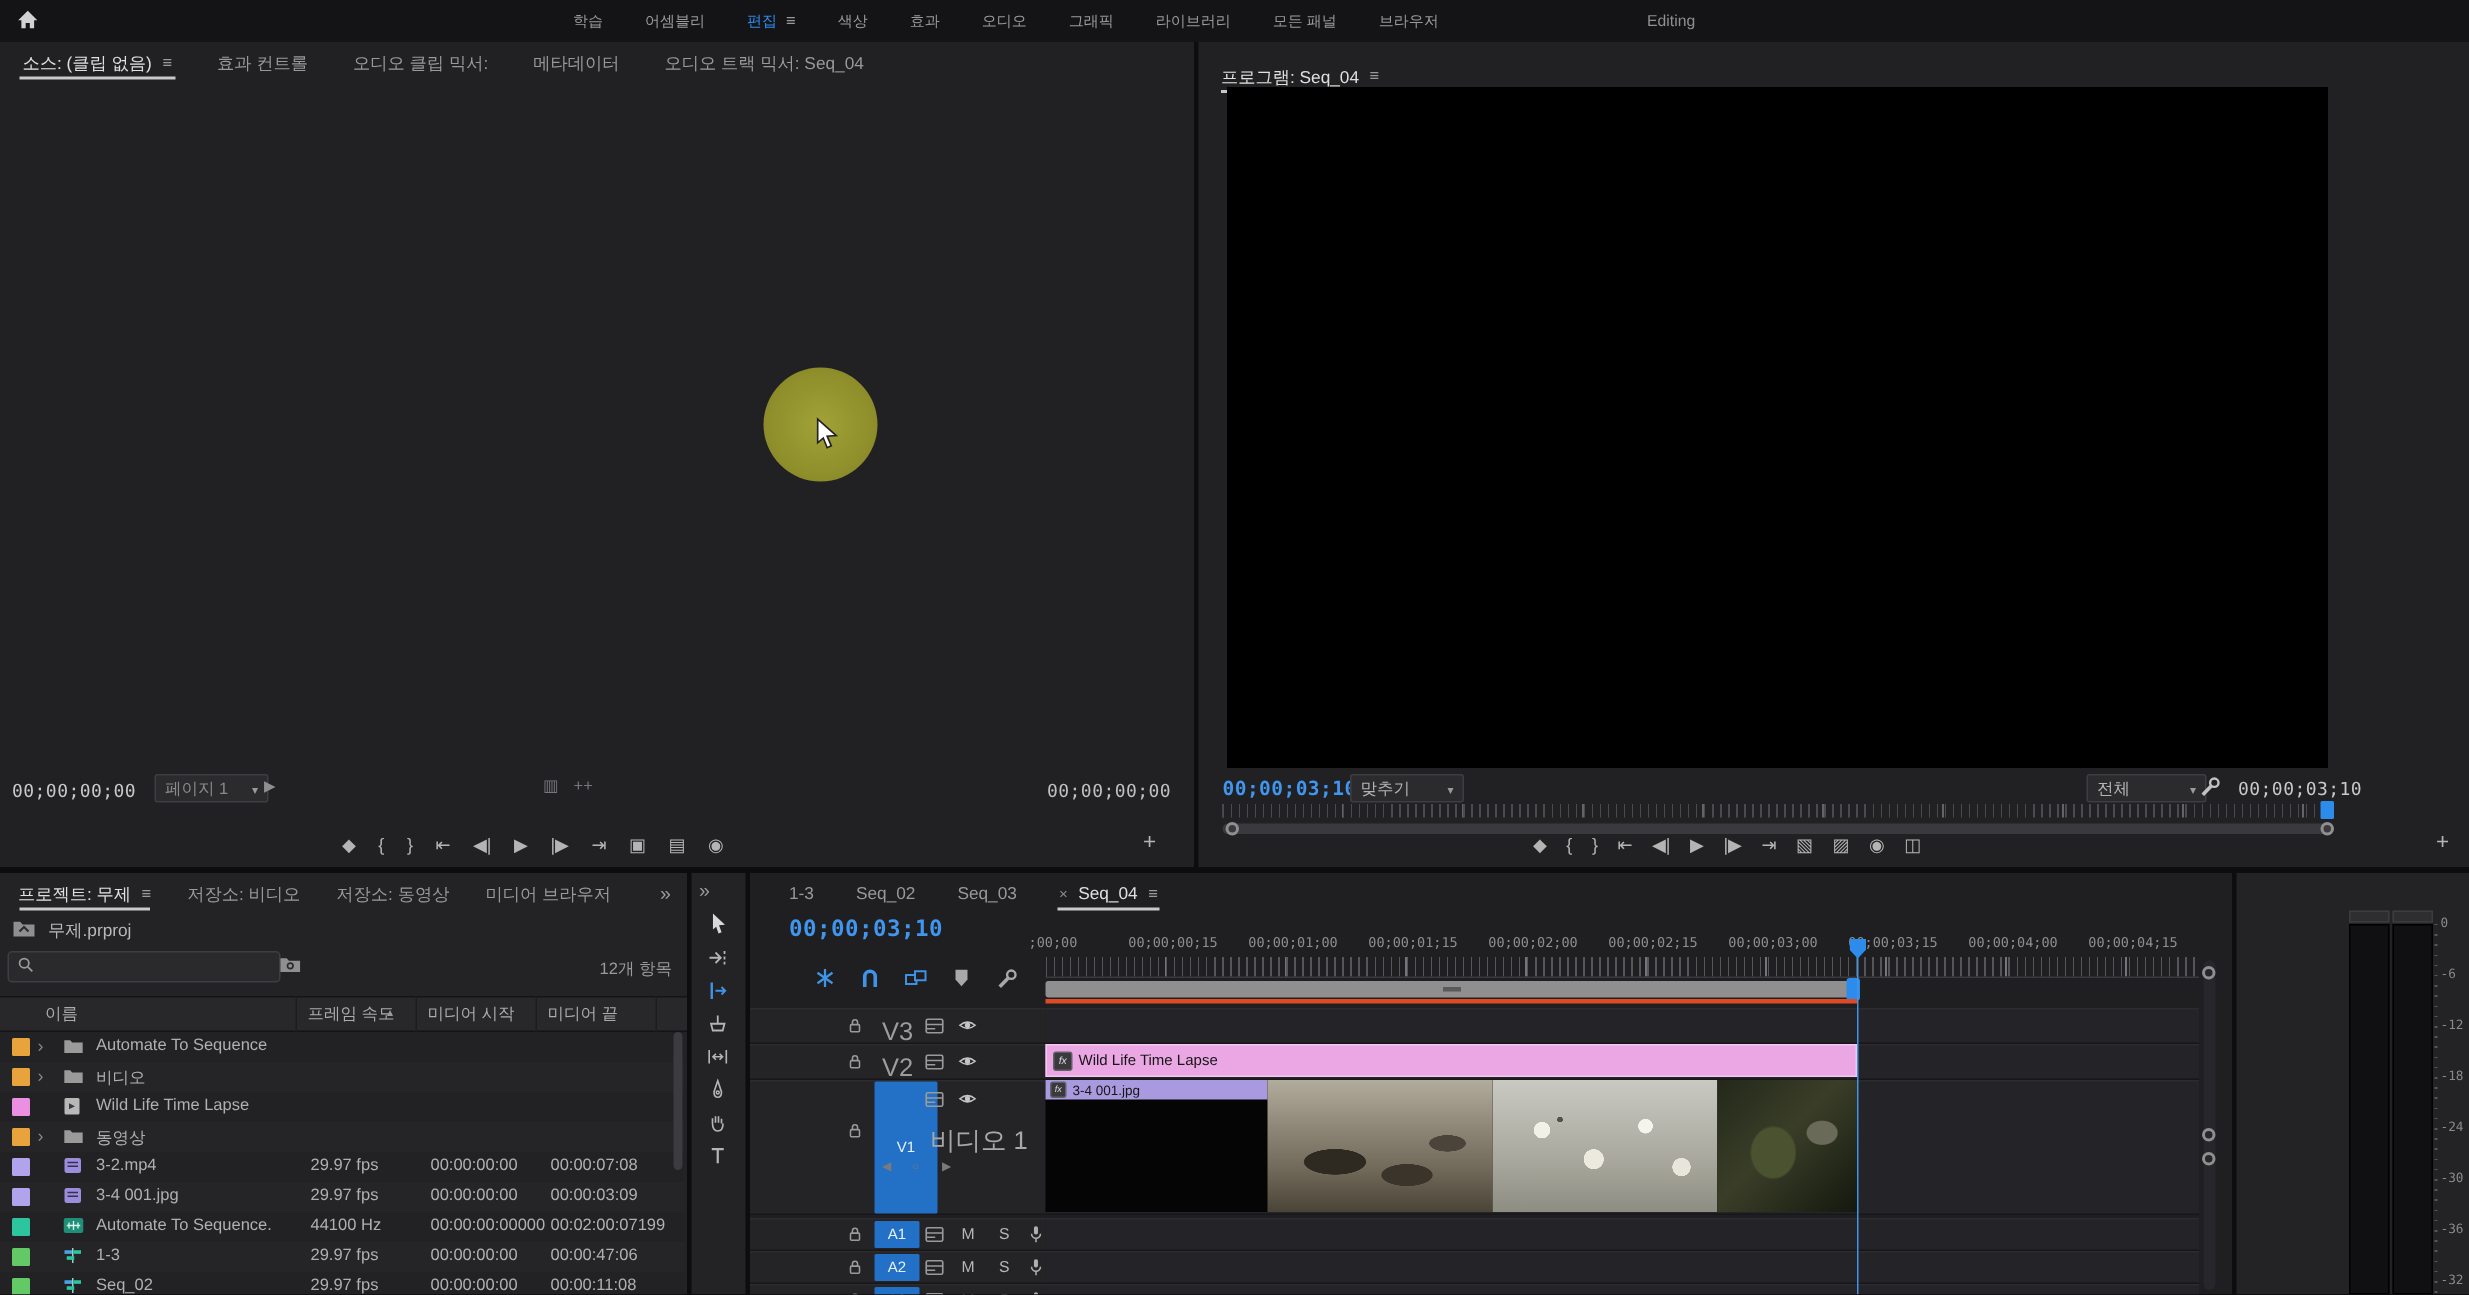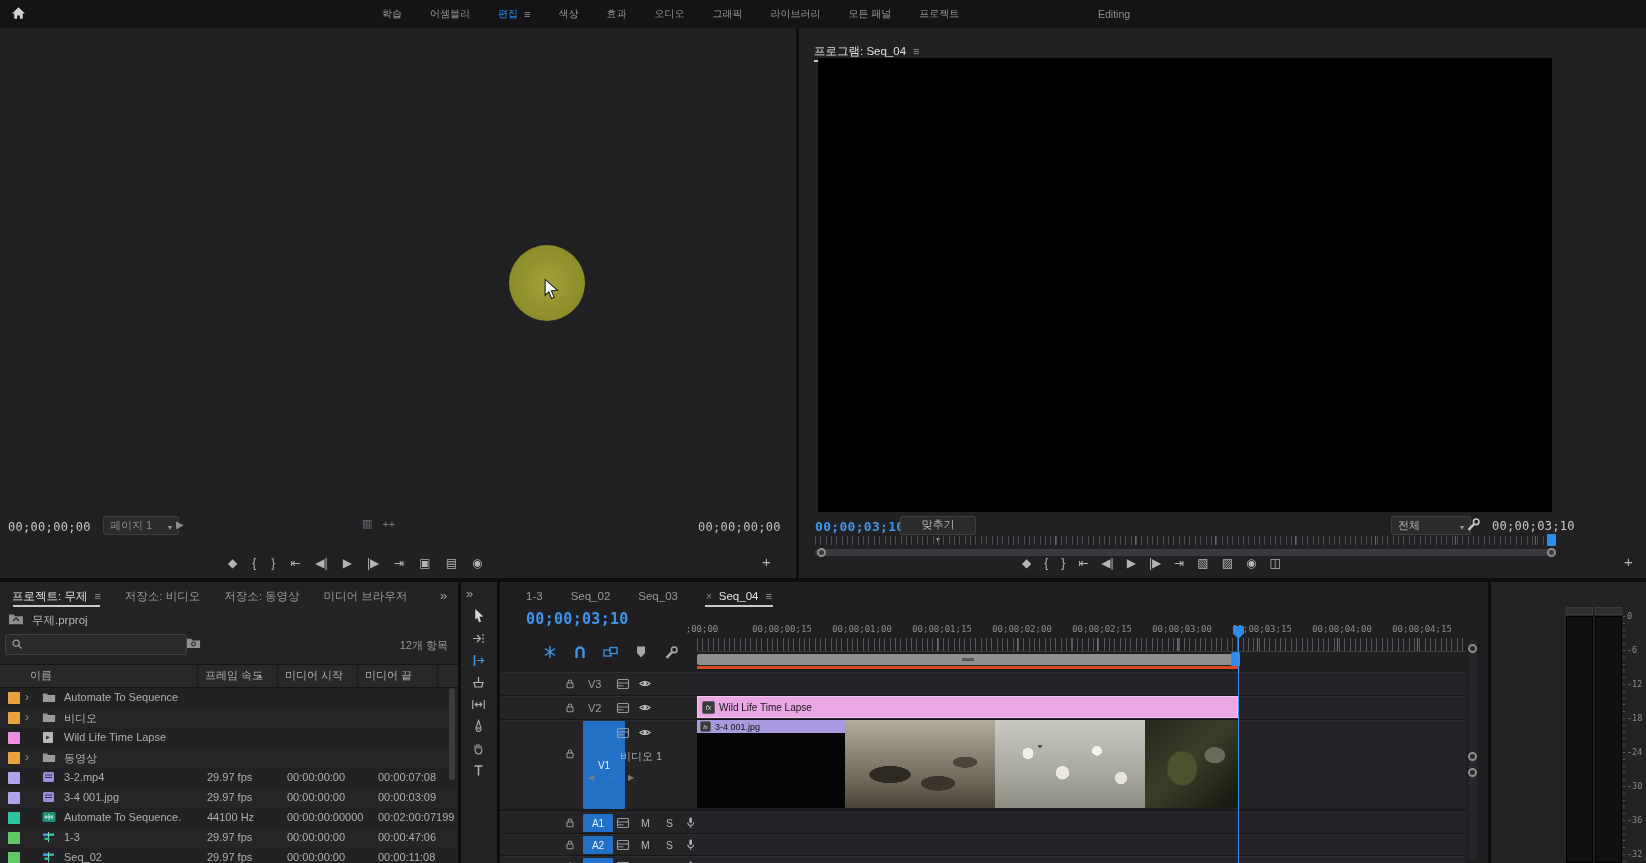--- a/index.html
+++ b/index.html
@@ -28,32 +28,32 @@
   
   .prow{position:absolute;left:0;width:456px;height:20px;}
   .prow.odd{background:#252528;}
   .prow.even{background:#222225;}
   .prow .cell{position:absolute;top:3px;font-size:11px;color:#b0b0b0;white-space:nowrap;}
   .swatch{position:absolute;left:8px;top:4px;width:12px;height:12px;border-radius:1px;}
   .picon{position:absolute;left:42px;top:3px;}
   .pname{left:64px;color:#c4c4c4;}
   .pfps{left:207px;}
   .pstart{left:287px;}
-  .pend{left:378px;}
+  .pend{left:367px;}
   .colline{position:absolute;width:1px;background:#1c1c1f;}
   
   .tool{position:absolute;left:464px;width:28px;height:20px;display:flex;align-items:center;justify-content:center;}
   .tool svg *{stroke:#b4b4b4;}
   .tool svg .fillpart{fill:#d8d8d8;stroke:none;}
   .tool.active svg *{stroke:#3f94e8;}
   
   .rlabel{position:absolute;top:624px;transform:translateX(-50%);font-size:9px;color:#8e8e8e;white-space:nowrap;font-family:"DejaVu Sans Mono",monospace;}
   .lane{position:absolute;left:697px;width:769px;background:#242428;border-top:1px solid #2c2c30;border-bottom:1px solid #17171a;}
   .thead{position:absolute;left:500px;width:197px;background:#242427;border-top:1px solid #2c2c30;border-bottom:1px solid #17171a;}
-  .tname{position:absolute;font-size:11px;color:#9c9c9c;}
+  .tname{position:absolute;font-size:17px;color:#9c9c9c;}
   .bluebox{position:absolute;background:#2271c7;color:#e8f1fb;font-size:10px;display:flex;align-items:center;justify-content:center;border-radius:1px;}
   .msbtn{position:absolute;font-size:10.5px;color:#b8b8b8;top:4px;}
   .fxbadge{display:inline-flex;align-items:center;justify-content:center;width:11px;height:11px;background:#3a3a3e;border:1px solid #606066;border-radius:2px;color:#d8d8d8;font-size:7px;font-style:italic;}
   .mlabel{position:absolute;left:1627px;font-size:8.5px;color:#8a8a8a;font-family:"DejaVu Sans Mono",monospace;}
   .ring{position:absolute;width:9px;height:9px;border:2px solid #8f8f8f;border-radius:50%;box-sizing:border-box;}
   .ticks{background:repeating-linear-gradient(90deg,#55555a 0 1px,transparent 1px 5.35px),repeating-linear-gradient(90deg,#74747a 0 1px,transparent 1px 80px);}
   .kf{position:absolute;font-size:8px;color:#7a7a7a;}
 </style>
 </head>
 <body>
@@ -98,27 +98,50 @@
       </span>
       <span class="ws">
         <span>라이브러리</span>
 
       </span>
       <span class="ws">
         <span>모든 패널</span>
 
       </span>
       <span class="ws">
-        <span>프로젝트</span>
+        <span>브라우저</span>
 
       </span>
     </div>
   <span class="abs" style="left:1098px;top:8px;font-size:10.5px;color:#8f8f8f;">Editing</span>
 
   <div class="panel" style="left:0;top:28px;width:796px;height:550px;background:#212124;"></div>
+  <div class="tabbar" style="left:0;top:28px;">
+
+  <span class="tab active">
+        <span>소스: (클립 없음)</span>
+        <span class="menu-glyph"></span>
+      </span>
+      <span class="tab">
+        <span>효과 컨트롤</span>
+
+      </span>
+      <span class="tab">
+        <span>오디오 클립 믹서:</span>
+
+      </span>
+      <span class="tab">
+        <span>메타데이터</span>
+
+      </span>
+      <span class="tab">
+        <span>오디오 트랙 믹서: Seq_04</span>
+
+      </span>
+    </div>
 
   <div class="abs" style="left:509px;top:245px;width:76px;height:76px;border-radius:50%;background:radial-gradient(circle,#a2a238 0%,#8e8e2b 65%,#7c7c22 100%);"></div>
   <span class="abs" style="left:543px;top:278px;">
     <svg width="18" height="22" viewBox="0 0 12 16">
         <path d="M1 1 L10 9 L5.6 9.3 L7.6 14 L5.6 14.9 L3.7 10.2 L1 12.5 Z" fill="#fff" stroke="#222" stroke-width="0.8"></path>
       </svg>
   </span>
 
   <span class="abs tc" style="left:8px;top:520px;">00;00;00;00</span>
   <div class="dropbox" style="left:103px;top:516px;width:62px;height:17px;color:#8a8a8a;">
@@ -150,21 +173,21 @@
 
   <div class="panel" style="left:799px;top:28px;width:847px;height:550px;background:#212124;"></div>
   <div class="tabbar" style="left:801px;top:28px;">
     <span class="tab active" style="padding:0 13px;margin-top:18px;">
       <span>프로그램: Seq_04</span>
       <span class="menu-glyph"></span>
     </span>
   </div>
   <div class="abs" style="left:818px;top:58px;width:734px;height:454px;background:#000;"></div>
   <span class="abs tc blue" style="left:815px;top:519px;font-size:13px;">00;00;03;10</span>
-  <div class="dropbox" style="left:900px;top:516px;width:62px;height:17px;flex-direction:column;">
+  <div class="dropbox" style="left:900px;top:516px;width:62px;height:17px;">
     <span>맞추기</span>
       <span class="caret"></span>
   </div>
   <div class="dropbox" style="left:1391px;top:516px;width:66px;height:17px;">
     <span>전체</span>
       <span class="caret"></span>
   </div>
   <span class="abs" style="left:1466px;top:517px;">
     <svg width="15" height="15" viewBox="0 0 15 15">
         <circle cx="10.2" cy="4.8" r="2.8" fill="none" stroke="#c2c2c2" stroke-width="1.6"></circle>

